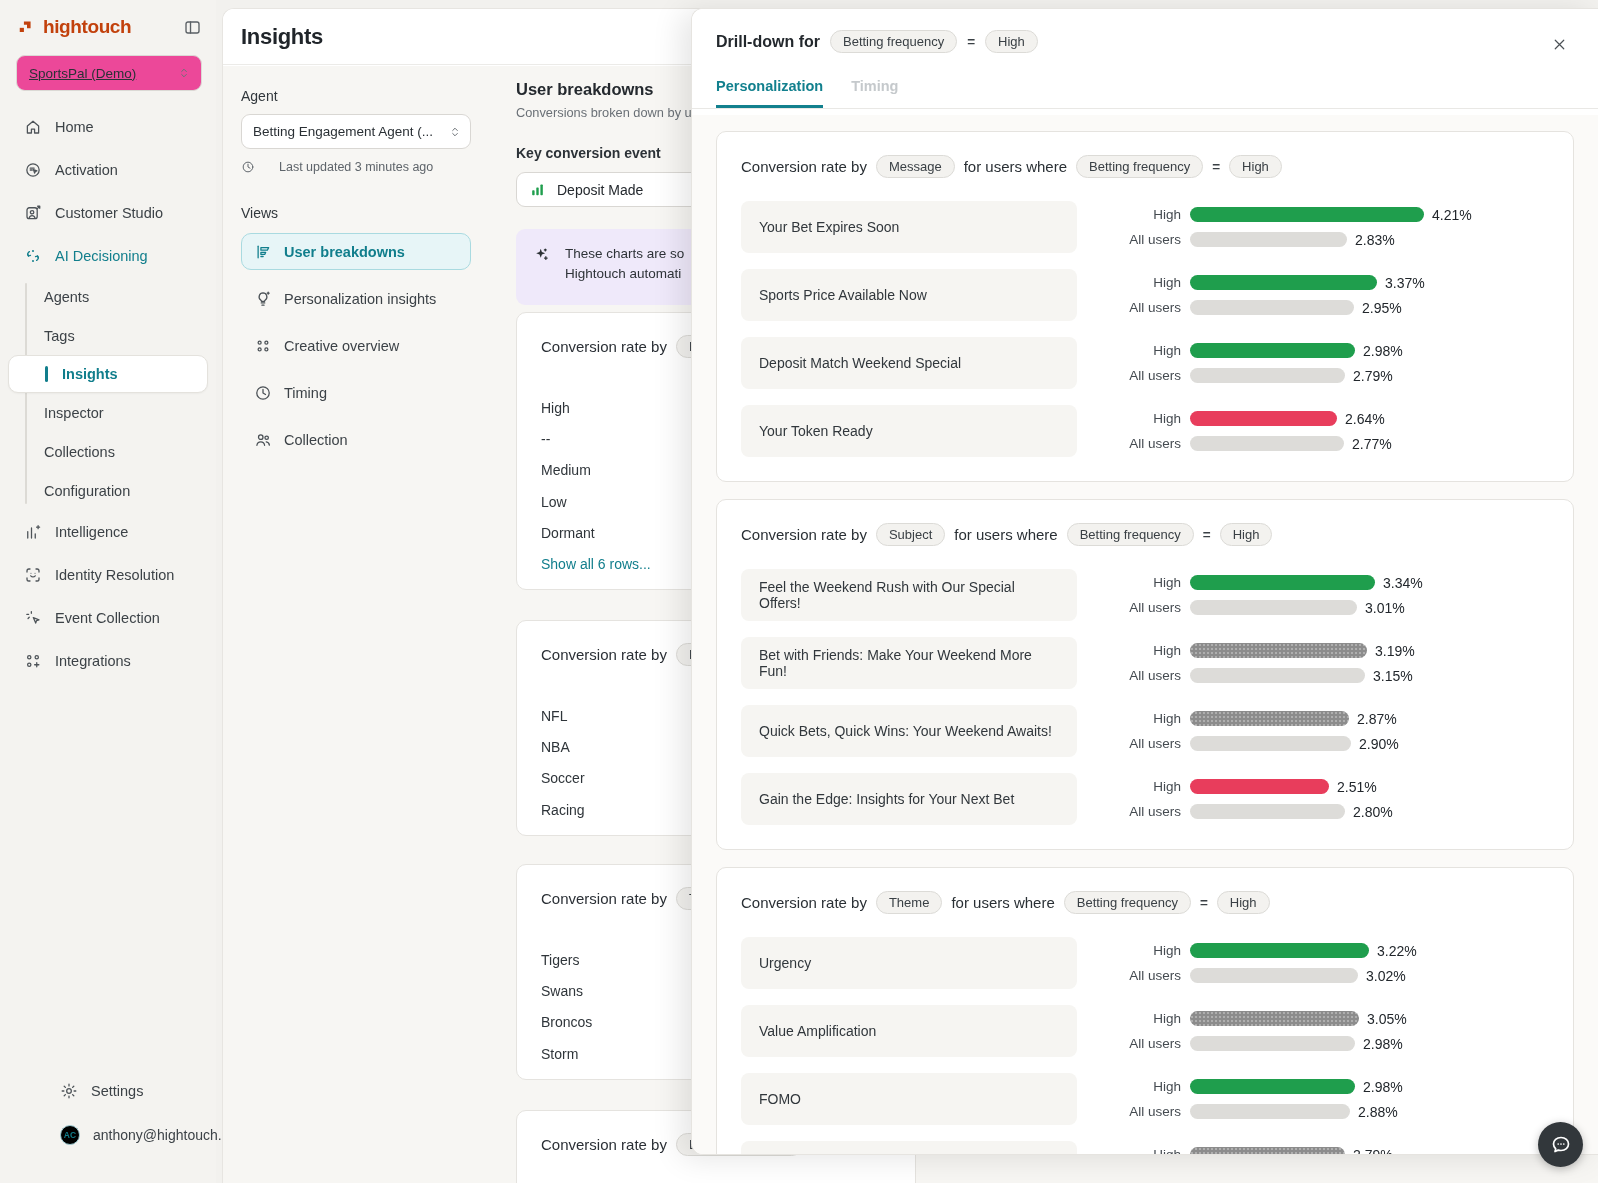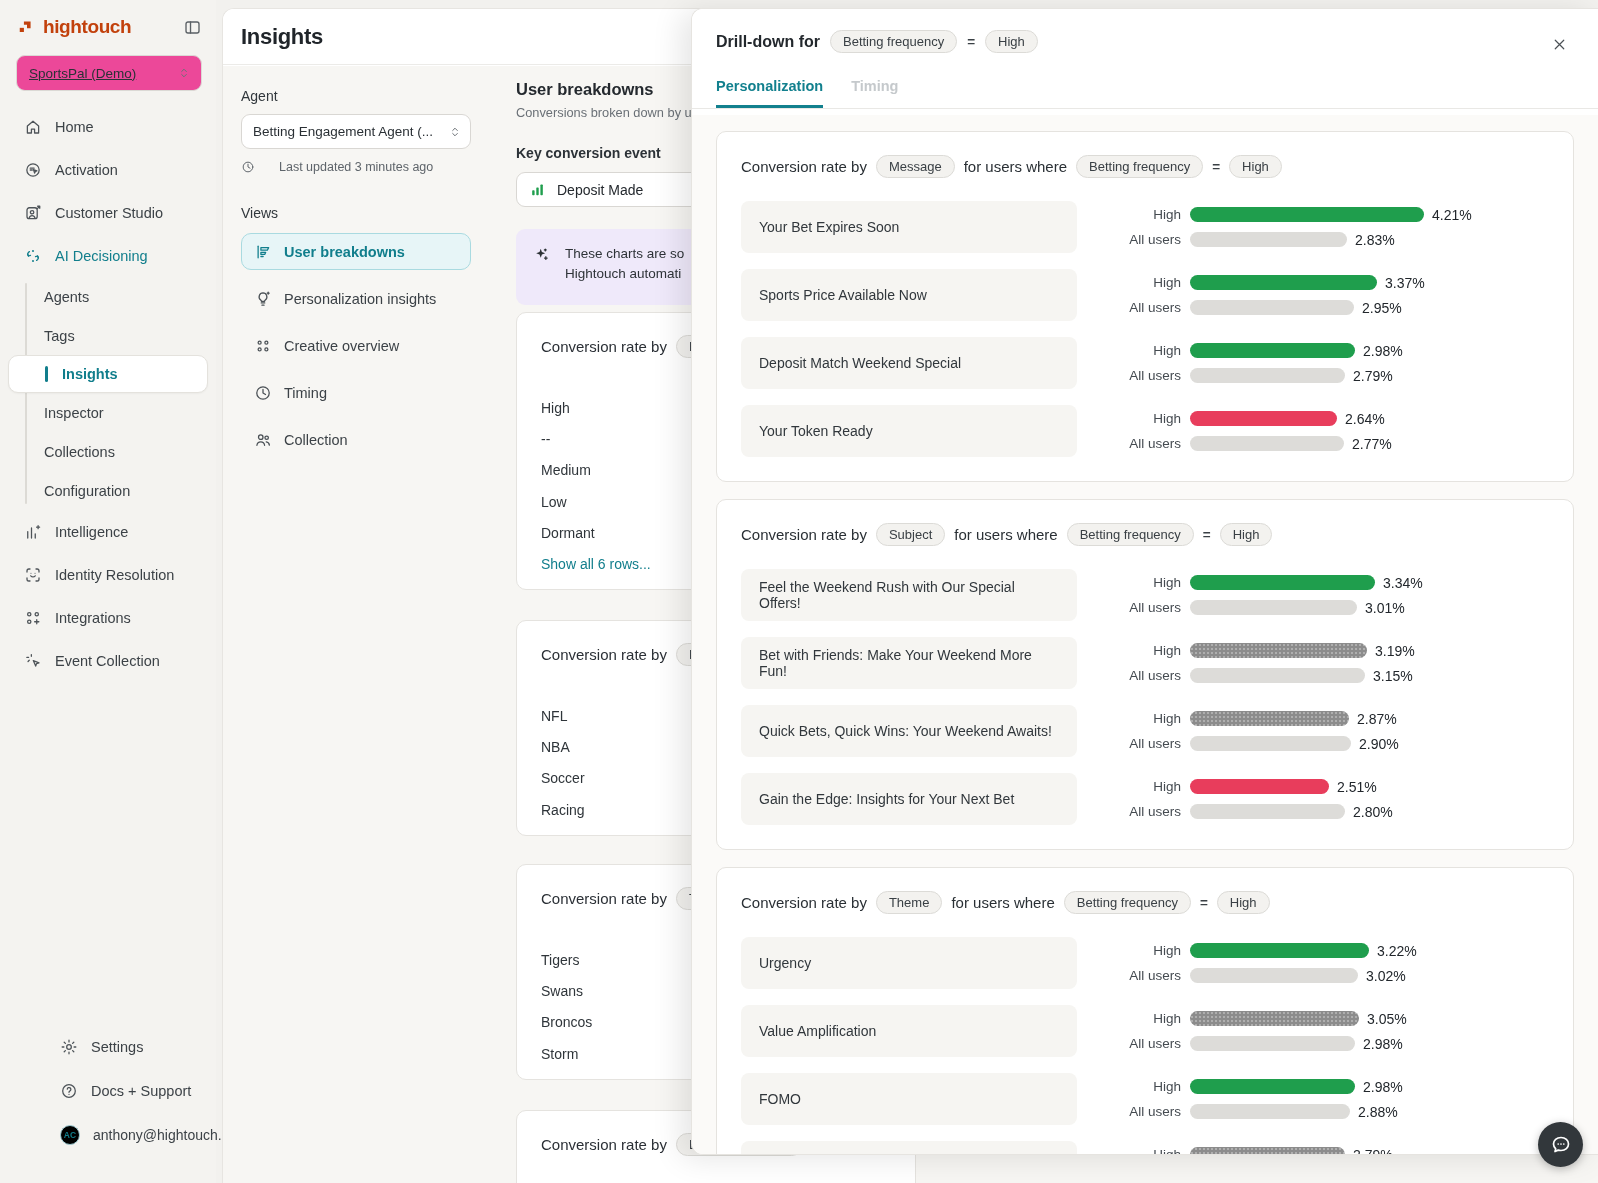--- a/index.html
+++ b/index.html
@@ -200,51 +200,43 @@
           <svg class="ic " viewBox="0 0 24 24">
             <path d="M8 4H6.5A2.5 2.5 0 0 0 4 6.5V8M16 4h1.5A2.5 2.5 0 0 1 20 6.5V8M8 20H6.5A2.5 2.5 0 0 1 4 17.5V16M16 20h1.5a2.5 2.5 0 0 0 2.5-2.5V16"></path>
             <path d="M9 13.1c1.7 1.9 4.3 1.9 6 0"></path>
             <circle cx="9.3" cy="9.7" r=".7" fill="currentColor" stroke="none"></circle>
             <circle cx="14.7" cy="9.7" r=".7" fill="currentColor" stroke="none"></circle>
           </svg>
           <span>Identity Resolution</span>
         </div>
         <div class="nav-item ">
           <svg class="ic " viewBox="0 0 24 24">
+            <path d="M12.4 11.4 20 14.4l-3.3 1.1-1.1 3.3-3.2-7.4Z"></path>
+            <path d="M3.8 7.2h2.3M5.4 12.6 7 11M9.8 3.4v2.3"></path>
+          </svg>
+          <span>Event Collection</span>
+        </div>
+        <div class="nav-item ">
+          <svg class="ic " viewBox="0 0 24 24">
             <circle cx="7" cy="7" r="2.2"></circle>
             <circle cx="17" cy="7" r="2.2"></circle>
             <circle cx="7" cy="17" r="2.2"></circle>
             <path d="M17 14.2v5.6M14.2 17h5.6"></path>
           </svg>
           <span>Integrations</span>
-        </div>
-        <div class="nav-item ">
-          <svg class="ic " viewBox="0 0 24 24">
-            <path d="M12.4 11.4 20 14.4l-3.3 1.1-1.1 3.3-3.2-7.4Z"></path>
-            <path d="M3.8 7.2h2.3M5.4 12.6 7 11M9.8 3.4v2.3"></path>
-          </svg>
-          <span>Event Collection</span>
         </div>
       </nav>
     <div class="side-footer">
       <div id="side-footer-items">
           <div class="footer-item">
             <svg class="ic " viewBox="0 0 24 24">
               <circle cx="12" cy="12" r="3.1"></circle>
               <path d="M12 2.9v2.3M12 18.8v2.3M2.9 12h2.3M18.8 12h2.3M5.6 5.6l1.6 1.6M16.8 16.8l1.6 1.6M18.4 5.6l-1.6 1.6M7.2 16.8l-1.6 1.6"></path>
             </svg>
             <span>Settings</span>
-          </div>
-          <div class="footer-item">
-            <svg class="ic " viewBox="0 0 24 24">
-              <circle cx="12" cy="12" r="8.4"></circle>
-              <path d="M9.7 9.4a2.4 2.4 0 1 1 3.5 2.5c-.8.5-1.2 1-1.2 1.8"></path>
-              <circle cx="12" cy="16.5" r=".75" fill="currentColor" stroke="none"></circle>
-            </svg>
-            <span>Docs + Support</span>
           </div>
         </div>
       <div class="footer-item">
         <span class="avatar">AC</span>
         <span class="account-email">anthony@hightouch.io</span>
       </div>
     </div>
   </aside>
 
   <section class="main-card">

